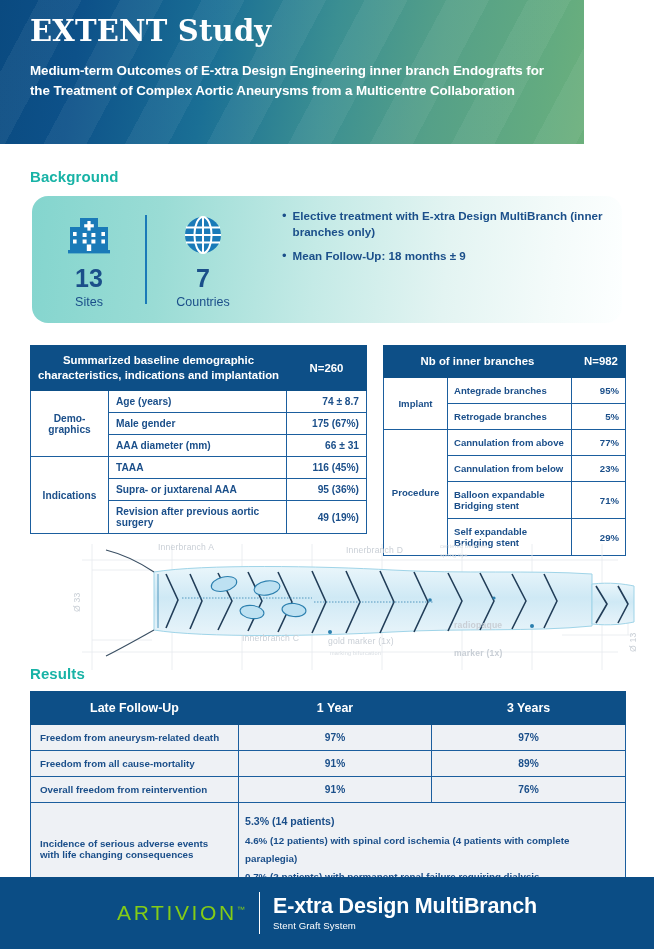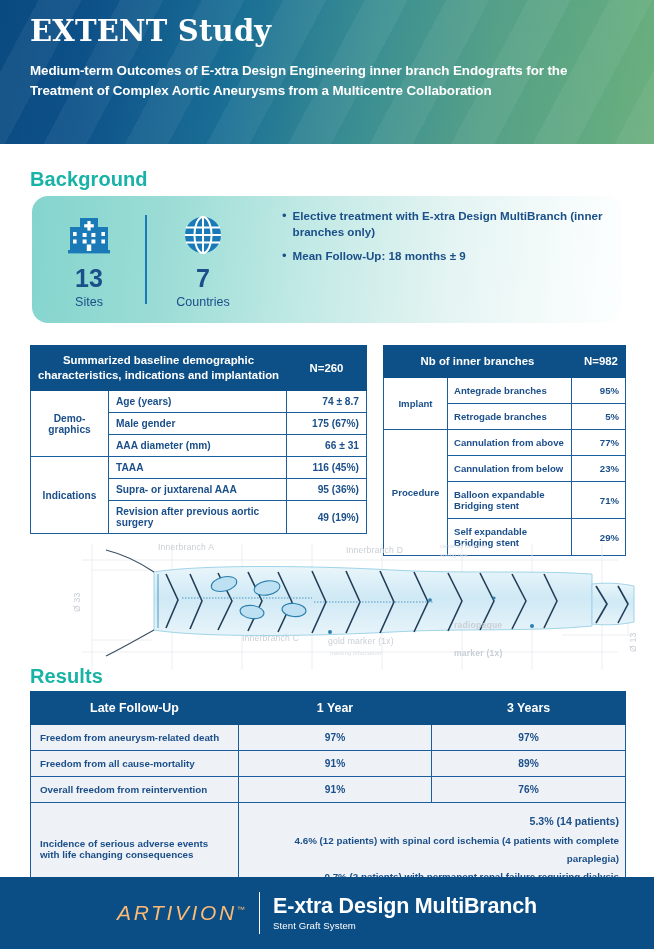--- a/index.html
+++ b/index.html
@@ -8,21 +8,21 @@
     font-family: "Liberation Sans", sans-serif;
     background: #ffffff;
     color: #1b4f8a;
     position: relative;
     overflow: hidden;
   }
 
   
   .header {
     position: relative;
-    width: 654px;
+    width: 584px;
     height: 144px;
     background: linear-gradient(100deg, #0a4a80 0%, #0d5189 14%, #1a6f95 36%, #3b8f92 56%, #55a088 74%, #63ab80 92%, #6cb07c 100%);
     overflow: hidden;
   }
   .header .stripes {
     position: absolute; inset: 0;
     background: repeating-linear-gradient(
       118deg,
       rgba(255,255,255,0.000) 0px,
       rgba(255,255,255,0.000) 34px,
@@ -46,21 +46,21 @@
     font-weight: bold;
     color: #ffffff;
     line-height: 1.47;
     letter-spacing: -0.1px;
     max-width: 580px;
   }
 
   
   .sec-heading {
     color: #18b3a6;
-    font-size: 20px;
+    font-size: 15px;
     font-weight: bold;
     letter-spacing: 0.1px;
   }
   #heading-background { position: absolute; left: 30px; top: 168px; }
   #heading-results    { position: absolute; left: 30px; top: 665px; }
 
   
   .stat-panel {
     position: absolute;
     left: 32px; top: 196px;
@@ -153,39 +153,38 @@
   #table-results td {
     border: 1.3px solid #1b5e9e;
     background: #eef1f5;
     color: #1b4f8a;
     font-size: 9.8px;
     font-weight: bold;
     padding: 7px 9px;
     margin-left: 7px;
   }
   #table-results td.val { text-align: center; font-size: 10.2px; }
-  #table-results td.multi { padding: 9px 6px; text-align: right; line-height: 1.85; }
+  #table-results td.multi { padding: 9px 6px; text-align: left; line-height: 1.85; }
   #table-results td.multi .big { font-size: 10.6px; }
 
   
   .footer {
     position: absolute;
     left: 0; bottom: 0;
     width: 654px; height: 72px;
     background: #0b4d85;
     display: flex; align-items: center; justify-content: center;
   }
   .footer-inner { display: flex; align-items: center; }
   .brand-artivion {
-    color: #fdba74;
+    color: #84cc16;
     font-size: 21px;
     letter-spacing: 2.6px;
     font-weight: 400;
     position: relative;
-    font-style: italic;
   }
   .brand-tm { font-size: 8px; vertical-align: super; letter-spacing: 0; }
   .brand-div { width: 1.4px; height: 42px; background: #ffffff; margin: 0 13px 0 14px; }
   .brand-prod { color: #ffffff; font-size: 21.5px; font-weight: bold; line-height: 1.08; letter-spacing: -0.2px; }
   .brand-sys { color: #ffffff; font-size: 9.6px; font-weight: 400; margin-top: 2px; letter-spacing: 0.1px; }
 </style>
 </head>
 <body>
 
 <div class="header">

